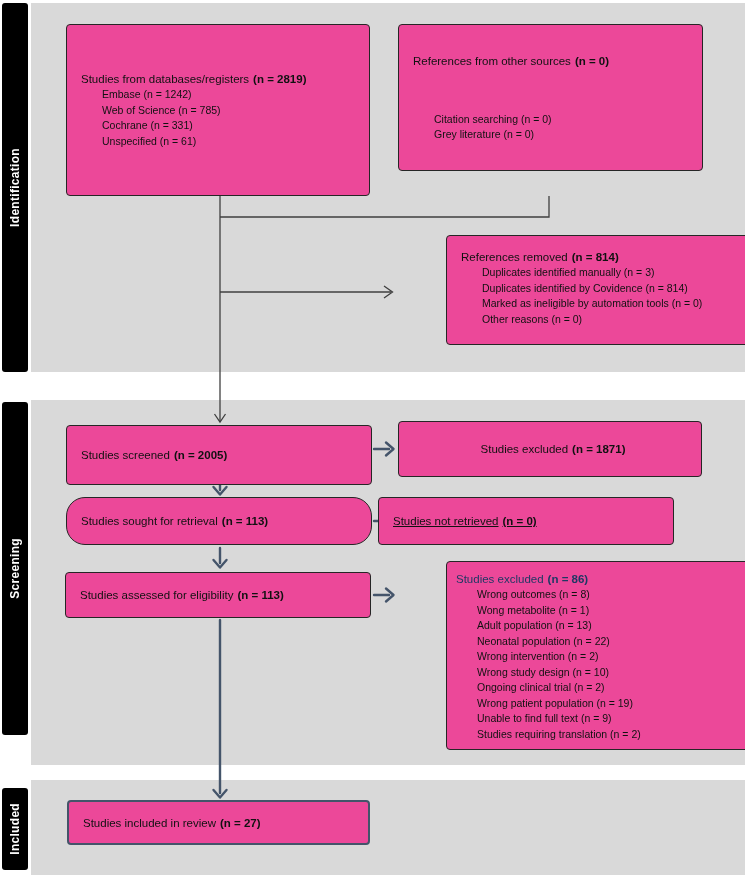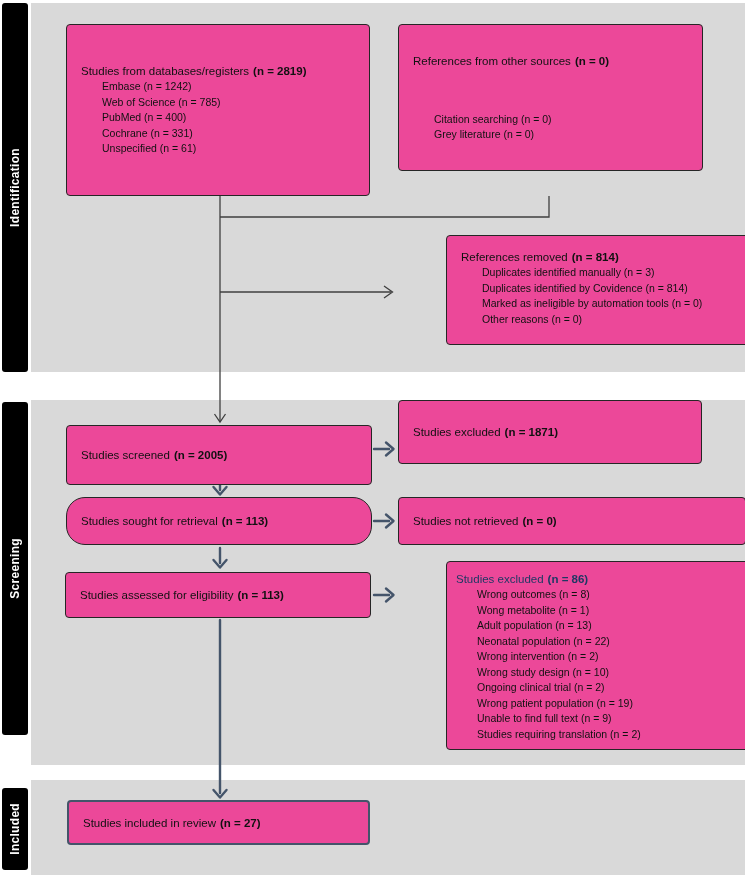--- a/index.html
+++ b/index.html
@@ -114,21 +114,20 @@
     </g>
   </svg>
 
   <div class="box" style="left:66px; top:24px; width:304px; height:172px;">
     <div class="box-title">
       <span>Studies from databases/registers</span><span class="cnt">(n = 2819)</span>
     </div>
     <div class="box-items">
       <div>Embase (n = 1242)</div>
       <div>Web of Science (n = 785)</div>
-      <div>PubMed (n = 400)</div>
       <div>Cochrane (n = 331)</div>
       <div>Unspecified (n = 61)</div>
     </div>
   </div>
 
   <div class="box" style="left:398px; top:24px; width:305px; height:147px;gap:43px;">
     <div class="box-title">
       <span>References from other sources</span><span class="cnt">(n = 0)</span>
     </div>
     <div class="box-items">
@@ -148,33 +147,33 @@
       <div>Other reasons (n = 0)</div>
     </div>
   </div>
 
   <div class="box" style="left:66px; top:425px; width:306px; height:60px;">
     <div class="box-title">
       <span>Studies screened</span><span class="cnt">(n = 2005)</span>
     </div>
   </div>
 
-  <div class="box" style="left:398px; top:400px; width:304px; height:64px;">
+  <div class="box" style="left:398px; top:421px; width:304px; height:56px;align-items:center;">
     <div class="box-title">
       <span>Studies excluded</span><span class="cnt">(n = 1871)</span>
     </div>
   </div>
 
   <div class="box" style="left:66px; top:497px; width:306px; height:48px;border-radius:19px;">
     <div class="box-title">
       <span>Studies sought for retrieval</span><span class="cnt">(n = 113)</span>
     </div>
   </div>
 
-  <div class="box" style="left:398px; top:497px; width:348px; height:48px;">
+  <div class="box" style="left:378px; top:497px; width:296px; height:48px;text-decoration:underline;">
     <div class="box-title">
       <span>Studies not retrieved</span><span class="cnt">(n = 0)</span>
     </div>
   </div>
 
   <div class="box" style="left:65px; top:572px; width:306px; height:46px;">
     <div class="box-title">
       <span>Studies assessed for eligibility</span><span class="cnt">(n = 113)</span>
     </div>
   </div>

